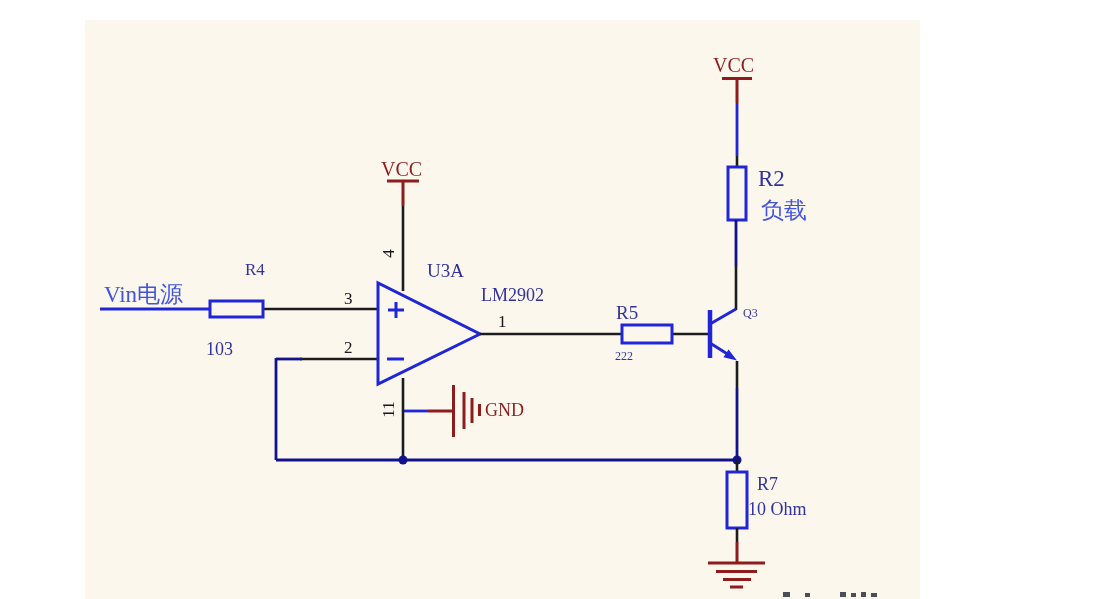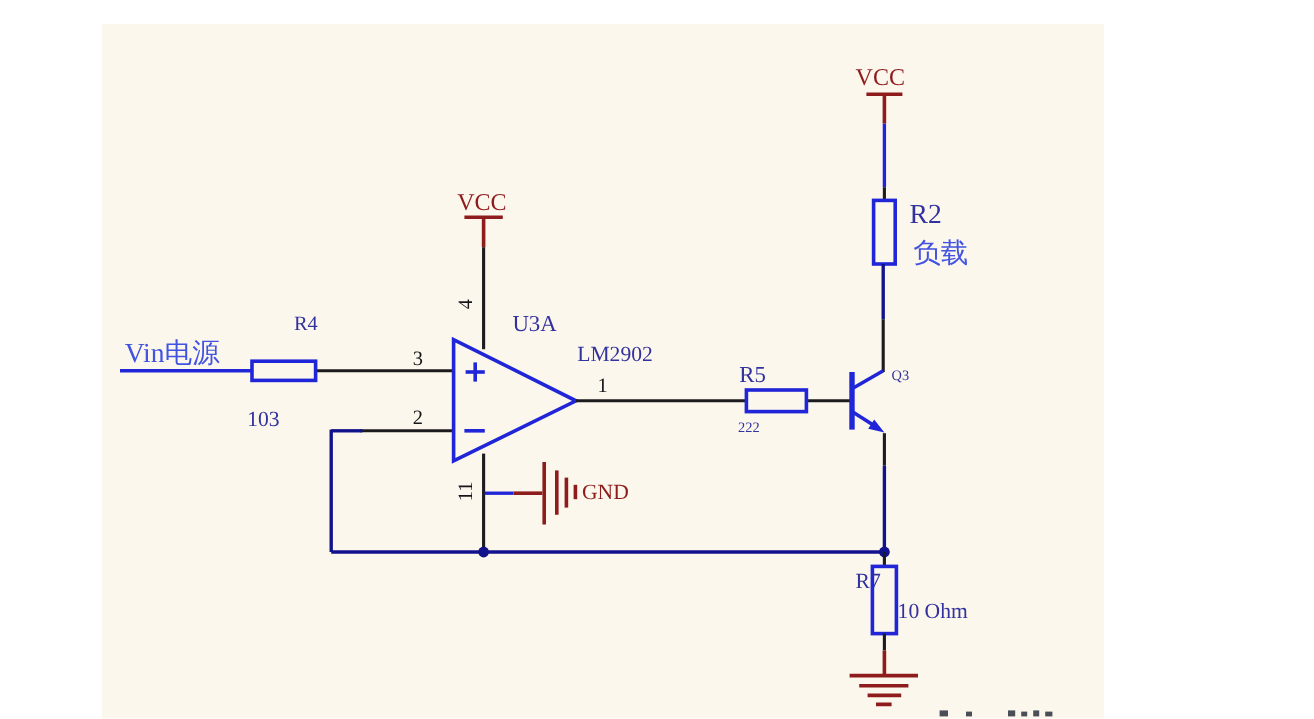--- a/index.html
+++ b/index.html
@@ -159,15 +159,15 @@
   <div class="lbl blueNote" style="left:104px;top:283px;font-size:23px;">Vin电源</div>
 
   <div class="lbl indigo" style="left:245px;top:261px;font-size:17px;">R4</div>
   <div class="lbl indigo" style="left:206px;top:320px;font-size:18px;margin-top:20px;">103</div>
 
   <div class="lbl indigo" style="left:616px;top:303px;font-size:19px;text-align:right;">R5</div>
   <div class="lbl indigo" style="left:615px;top:350px;font-size:12px;">222</div>
 
   <div class="lbl indigo" style="left:743px;top:307px;font-size:12px;">Q3</div>
 
-  <div class="lbl indigo" style="left:713px;top:475px;font-size:18px;">R7</div>
+  <div class="lbl indigo" style="left:745px;top:475px;font-size:18px;padding-left:12px;">R7</div>
   <div class="lbl indigo" style="left:748px;top:500px;font-size:18px;text-align:right;">10 Ohm</div>
 </div>
 
 </body></html>

